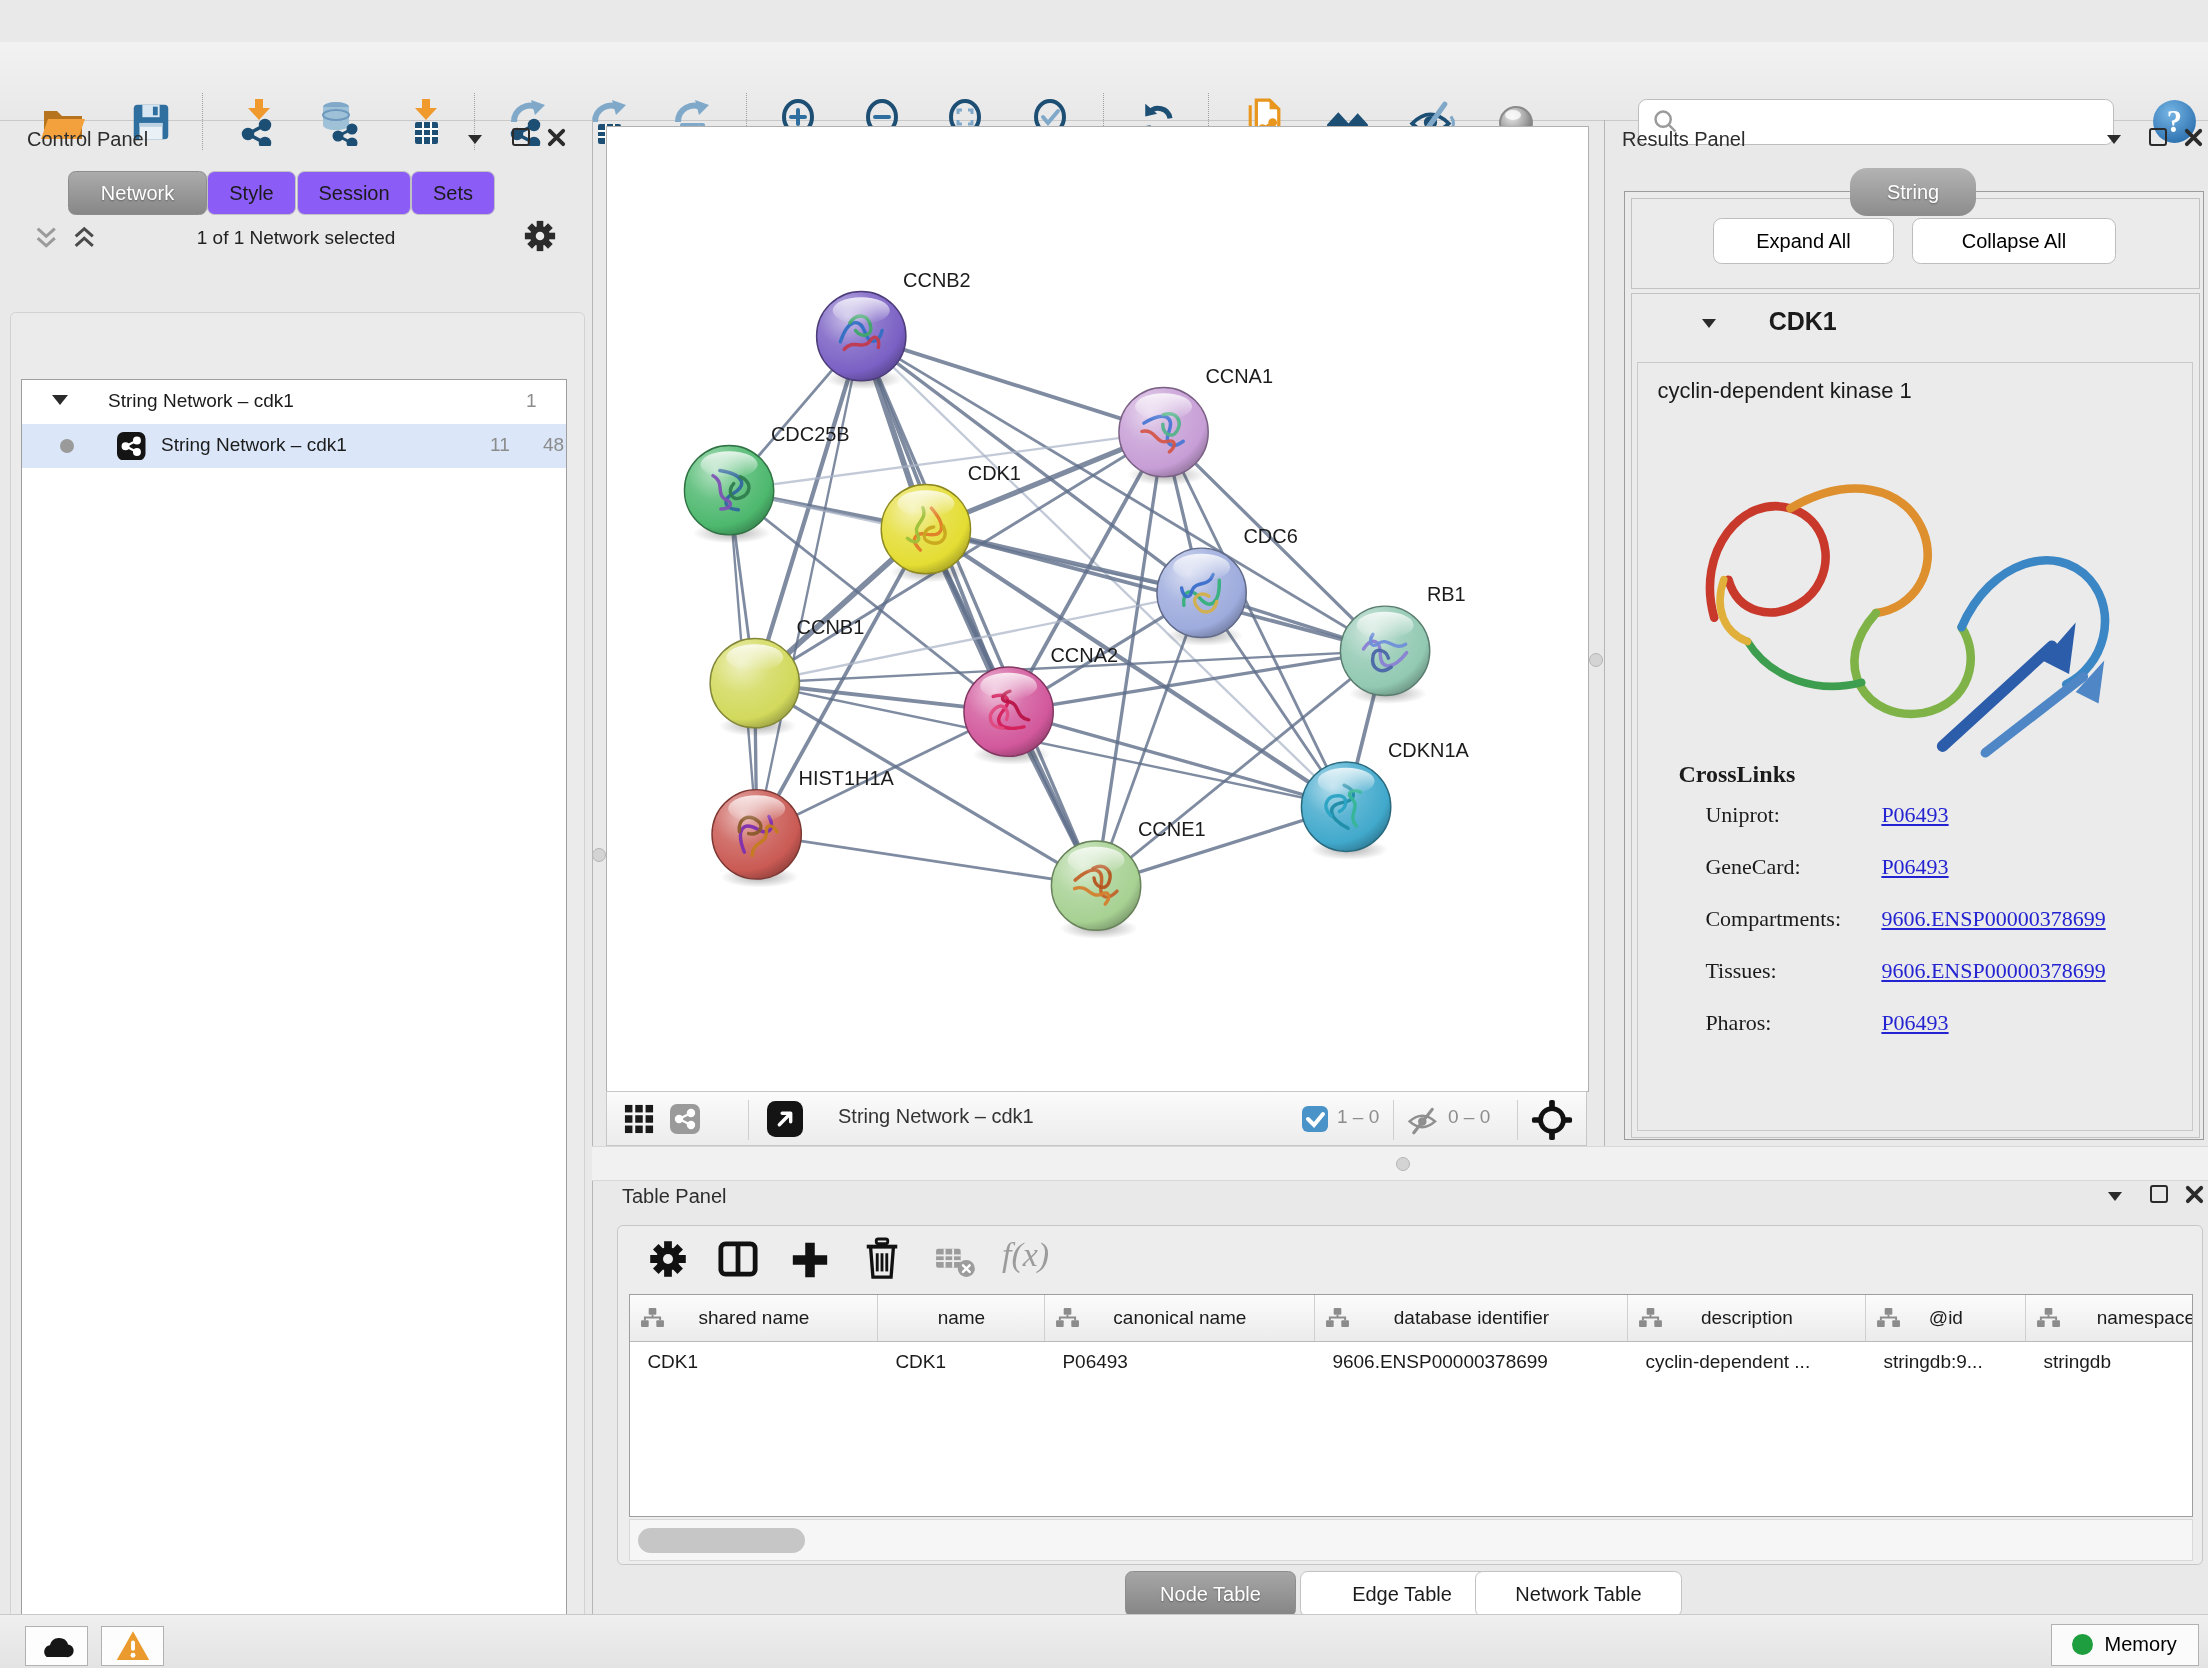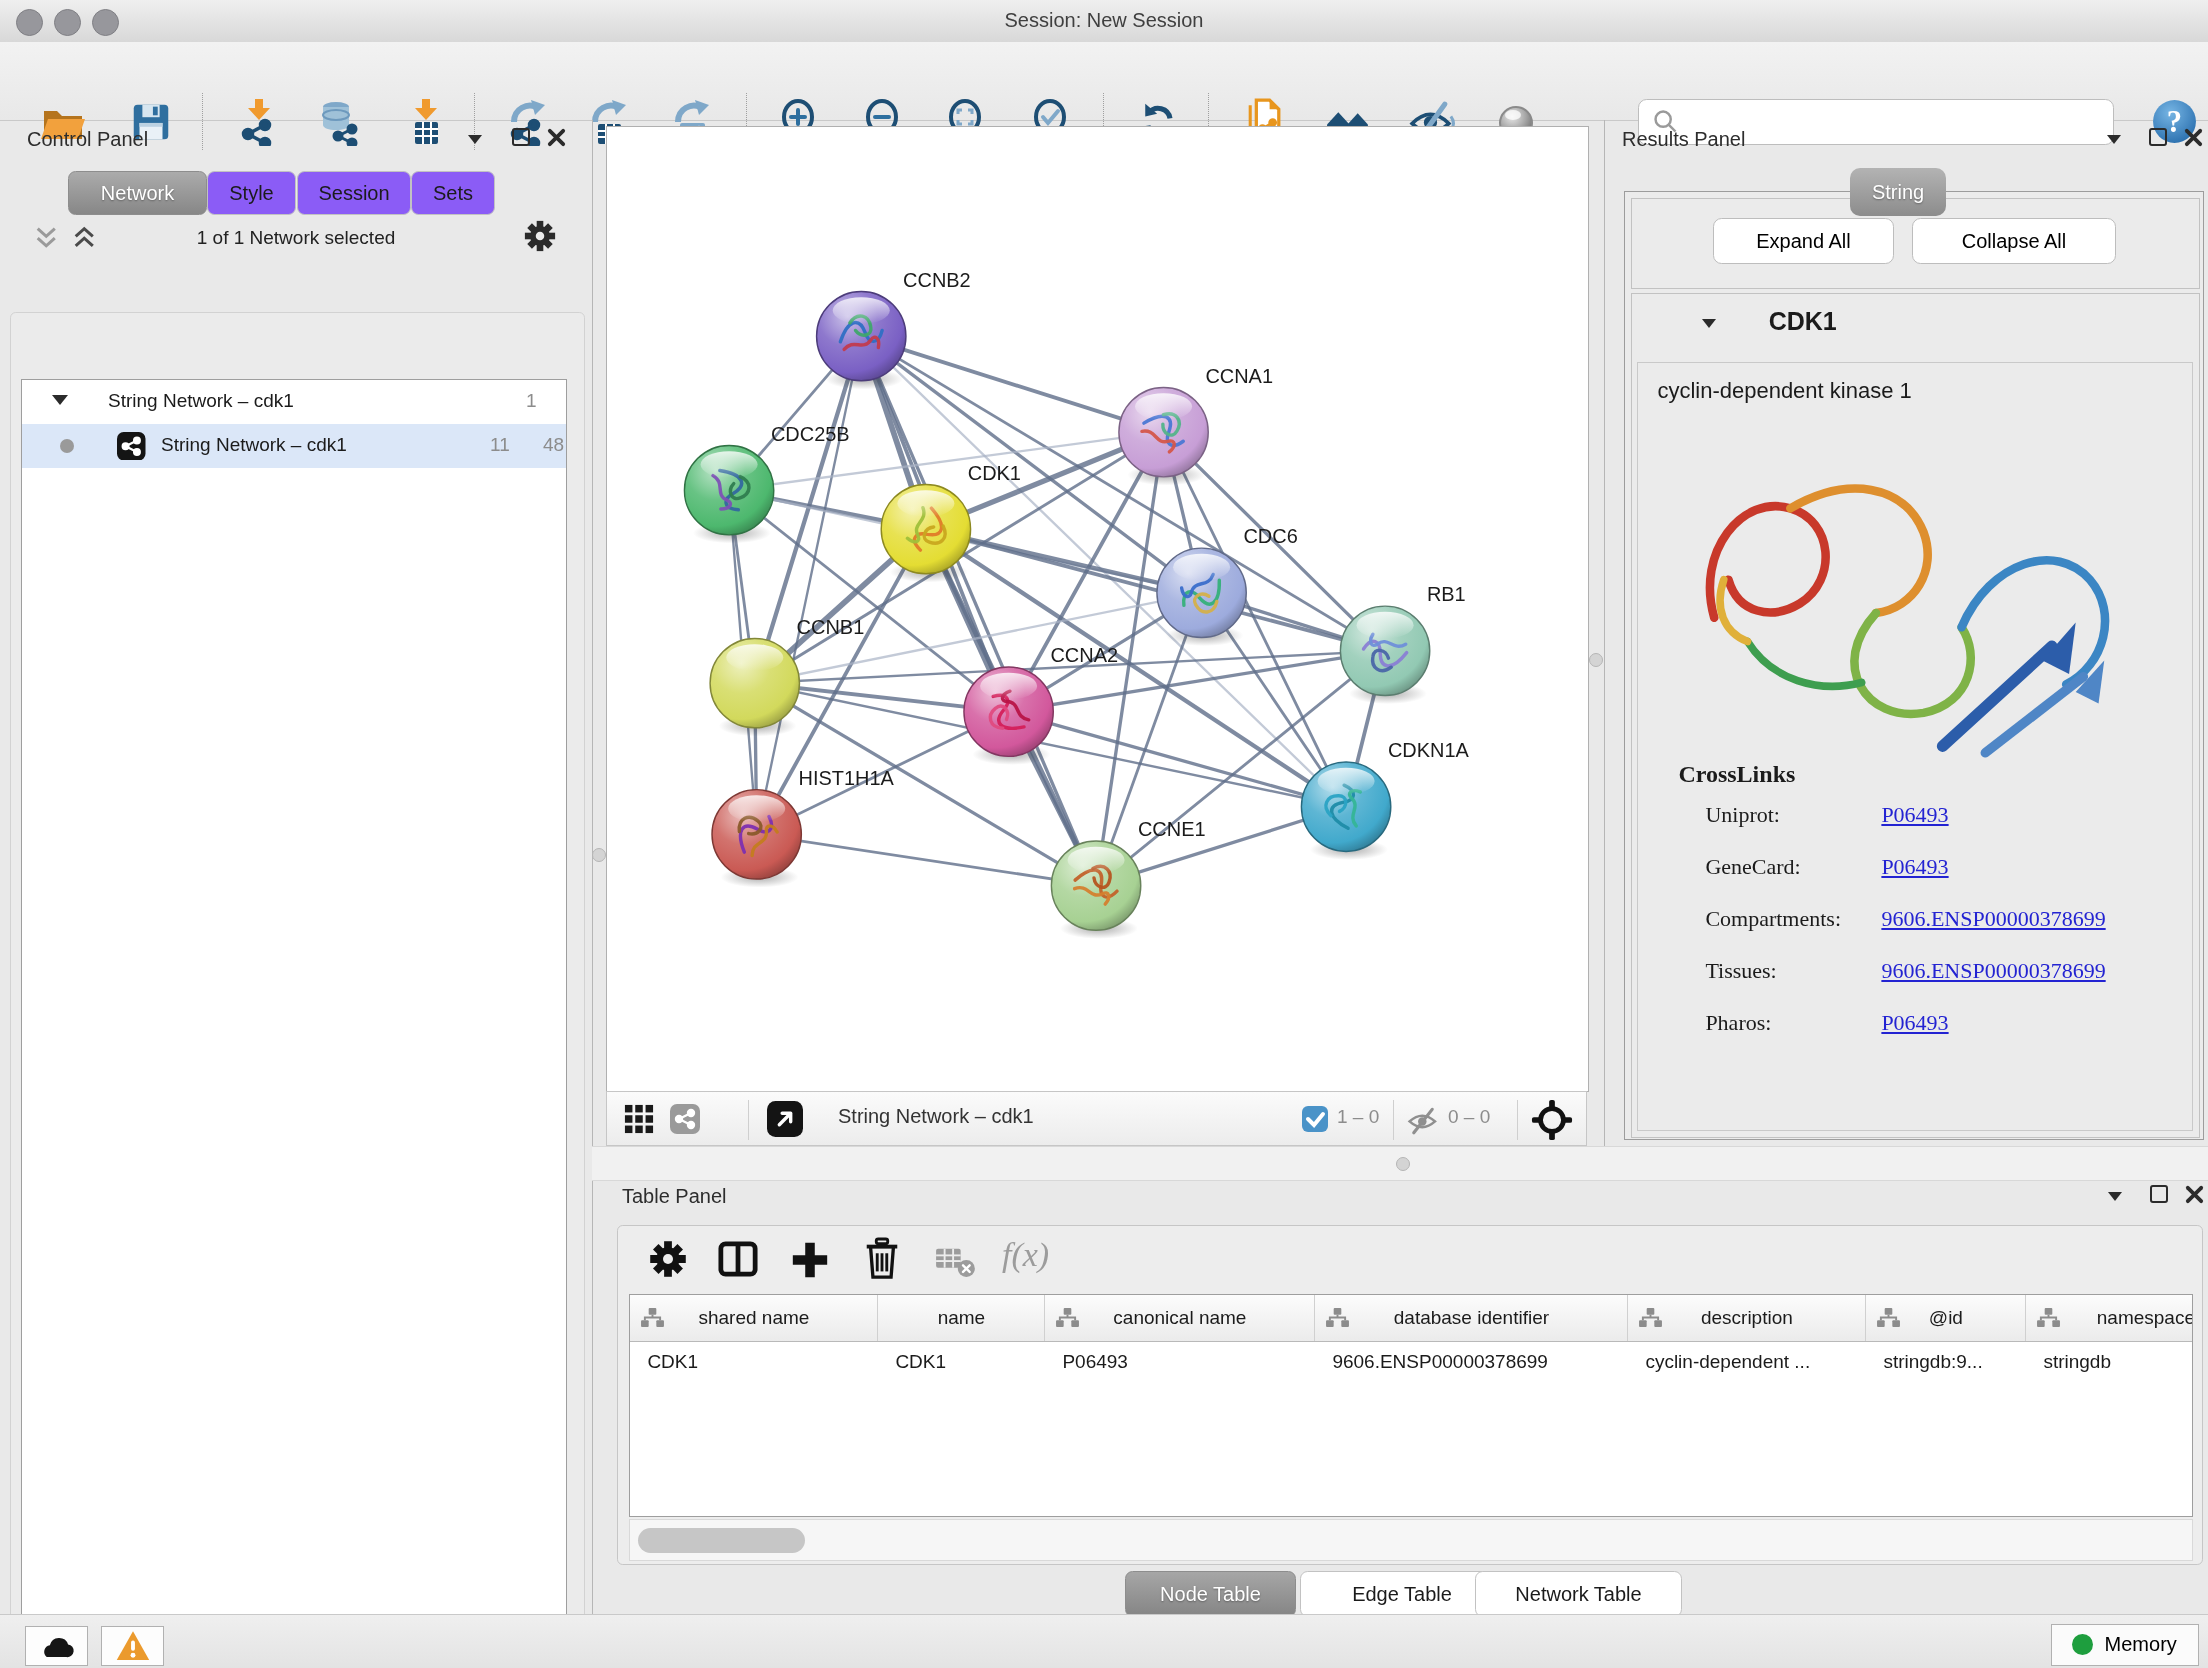--- a/index.html
+++ b/index.html
@@ -44,21 +44,21 @@
     background:linear-gradient(#fbfbfb,#ececec);border:1px solid #c6c6c6;}
   .ntsep{position:absolute;top:7.6px;height:40px;border-left:1px solid #cfcfcf;}
   #h-splitter{left:592px;top:1146px;width:1617px;height:33px;background:#f1f1f1;
     border-top:1px solid #d8d8d8;border-bottom:1px solid #d8d8d8;}
   .knob{position:absolute;width:12.4px;height:12.4px;border-radius:50%;
     background:#d4d4d4;border:1px solid #b5b5b5;}
   
   #results-panel{left:1604px;top:120px;width:605px;height:1026px;border-left:1px solid #b6b6b6;}
   #rp-box{position:absolute;left:19px;top:71px;width:580px;height:949px;
     background:#ebebeb;border:1px solid #9c9c9c;box-sizing:border-box;}
-  #rp-tab{position:absolute;left:245px;top:48px;width:96px;height:48px;border-radius:10px;
+  #rp-tab{position:absolute;left:245px;top:48px;width:126px;height:48px;border-radius:17px;
     background:linear-gradient(#b3b3b3,#8c8c8c);color:#fff;font-size:20px;display:flex;
     align-items:center;justify-content:center;text-shadow:0 1px 1.9px rgba(0,0,0,.35);}
   .rp-btn{position:absolute;height:46px;background:#fff;border:1px solid #bdbdbd;border-radius:8.6px;
     font-size:20px;display:flex;align-items:center;justify-content:center;}
   .serif{font-family:"Liberation Serif",serif;}
   .cl-row{position:relative;height:52px;text-align:center;}
   .cl-label{position:absolute;left:67px;font-size:22px;}
   .cl-link{position:absolute;left:243px;font-size:22px;color:#2323d2;text-decoration:underline;}
   
   #table-panel{left:592px;top:1179px;width:1617px;height:435px;}
@@ -93,26 +93,20 @@
   #mem-dot{width:21px;height:21px;border-radius:50%;background:#1e9e3e;}
   .ic-caret{width:0;height:0;border-left:7.6px solid transparent;border-right:7.6px solid transparent;
     border-top:9.5px solid #2b2b2b;}
   .ic-box{width:14.3px;height:14.3px;border:2.9px solid #2b2b2b;border-radius:2.9px;}
 </style>
 </head>
 <body>
 
 <div id="root">
 
-  <div id="titlebar" class="abs">
-    <div class="tl" style="left:16px"></div>
-    <div class="tl" style="left:54px"></div>
-    <div class="tl" style="left:92px"></div>
-    <div id="win-title">Session: New Session</div>
-  </div>
 
   <div id="toolbar" class="abs">
     <button class="tbtn" style="left:35px">
       <svg width="48" height="48" viewBox="0 0 48 48">
         <path d="M5 13 h13 l5 5 h20 v23 H5z" fill="#b5741d"></path>
           <path d="M9 21 h37 l-7 20 H2z" fill="#f2a13d"></path>
         </svg>
     </button>
     <button class="tbtn" style="left:123px">
       <svg width="46" height="46" viewBox="0 0 48 48">

